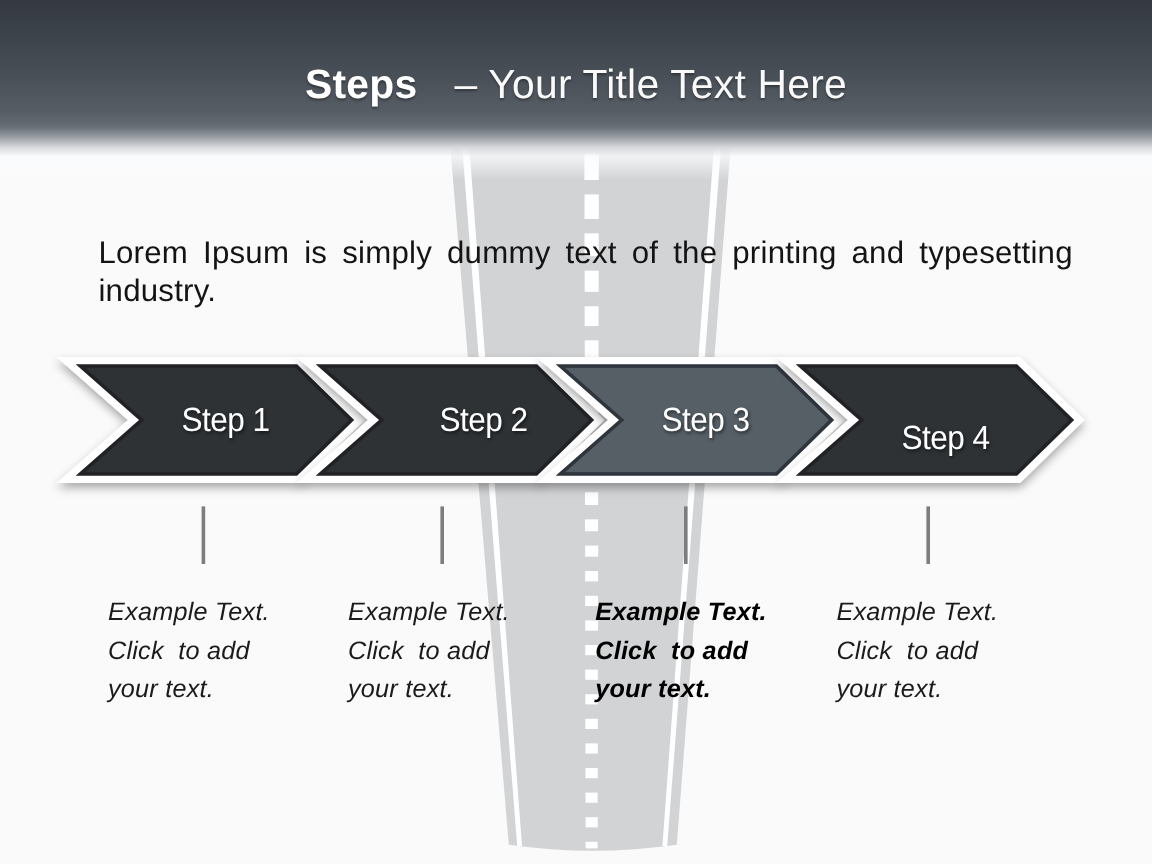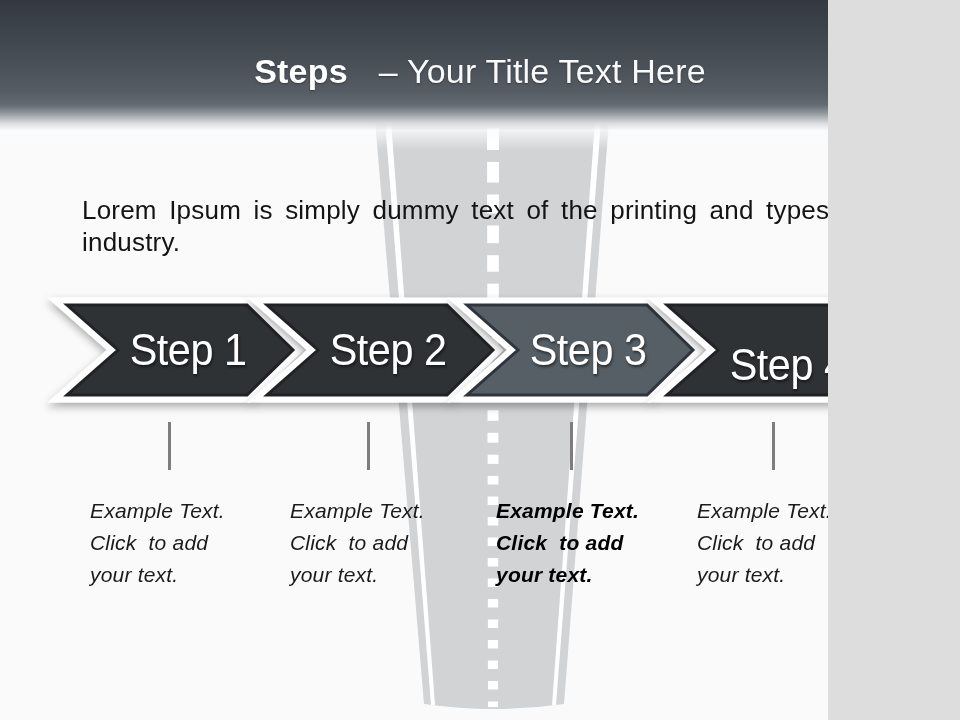--- a/index.html
+++ b/index.html
@@ -1,17 +1,17 @@
 <!DOCTYPE html>
 <html><head>
 <meta charset="utf-8">
 <style>
   html,body{margin:0;padding:0;background:#ddd;}
   #slide{
-    position:relative;width:828px;height:720px;overflow:hidden;
+    position:relative;width:960px;height:720px;overflow:hidden;
     background:#fafafb;
     font-family:"Liberation Sans", sans-serif;
   }
   
   #road-svg{position:absolute;left:0;top:0;z-index:1;}
   
   #header-band{
     position:absolute;left:0;top:0;width:960px;height:150px;z-index:3;
     background:linear-gradient(180deg,
       #343941 0%, #3c424a 18%, #4a5159 45%, #565d65 62%,
@@ -31,21 +31,21 @@
     position:absolute;left:82px;top:194px;width:812px;z-index:4;
     font-size:26px;line-height:32px;color:#141414;
     text-align:justify;letter-spacing:.2px;
   }
   
   #chevron-svg{position:absolute;left:0;top:0;z-index:4;}
   .step-label{
     position:absolute;top:305px;height:90px;z-index:5;
     display:flex;align-items:center;justify-content:center;
     box-sizing:border-box;padding-left:16px;
-    color:#ffffff;font-size:44px;letter-spacing:-0.5px;
+    color:#ffffff;font-size:28px;letter-spacing:-0.5px;
     text-shadow:1px 2px 3px rgba(0,0,0,.55);
     white-space:nowrap;
   }
   .step-label span{display:inline-block;transform:scaleX(.94);}
   
   .tick{
     position:absolute;top:422px;width:3px;height:48px;z-index:4;
   }
   .step-desc{
     position:absolute;top:495px;width:195px;z-index:4;
@@ -127,21 +127,21 @@
   </svg>
 
   <div id="overlay-layer">
       <div class="step-label" style="left: 67px; width: 226px;">
         <span>Step 1</span>
       </div>
       <div class="tick" style="left: 167.5px; background: rgb(125, 125, 128);"></div>
       <div class="step-desc" style="left: 90px;">Example Text.
 Click  to add
 your text.</div>
-      <div class="step-label" style="left: 267px; width: 226px;">
+      <div class="step-label" style="left: 282px; width: 226px;">
         <span>Step 2</span>
       </div>
       <div class="tick" style="left: 367px; background: rgb(125, 125, 128);"></div>
       <div class="step-desc" style="left: 290px;">Example Text.
 Click  to add
 your text.</div>
       <div class="step-label" style="left: 467px; width: 226px;">
         <span>Step 3</span>
       </div>
       <div class="tick" style="left: 570px; background: rgb(125, 125, 128);"></div>

